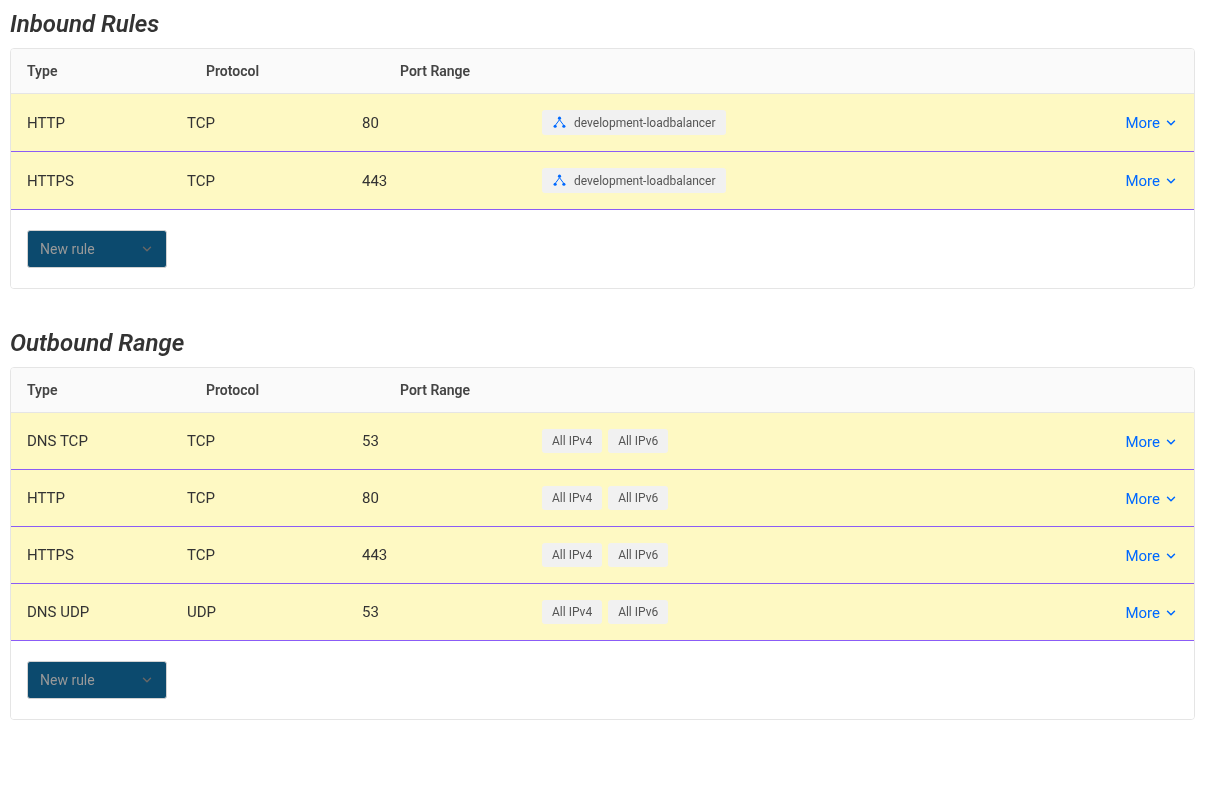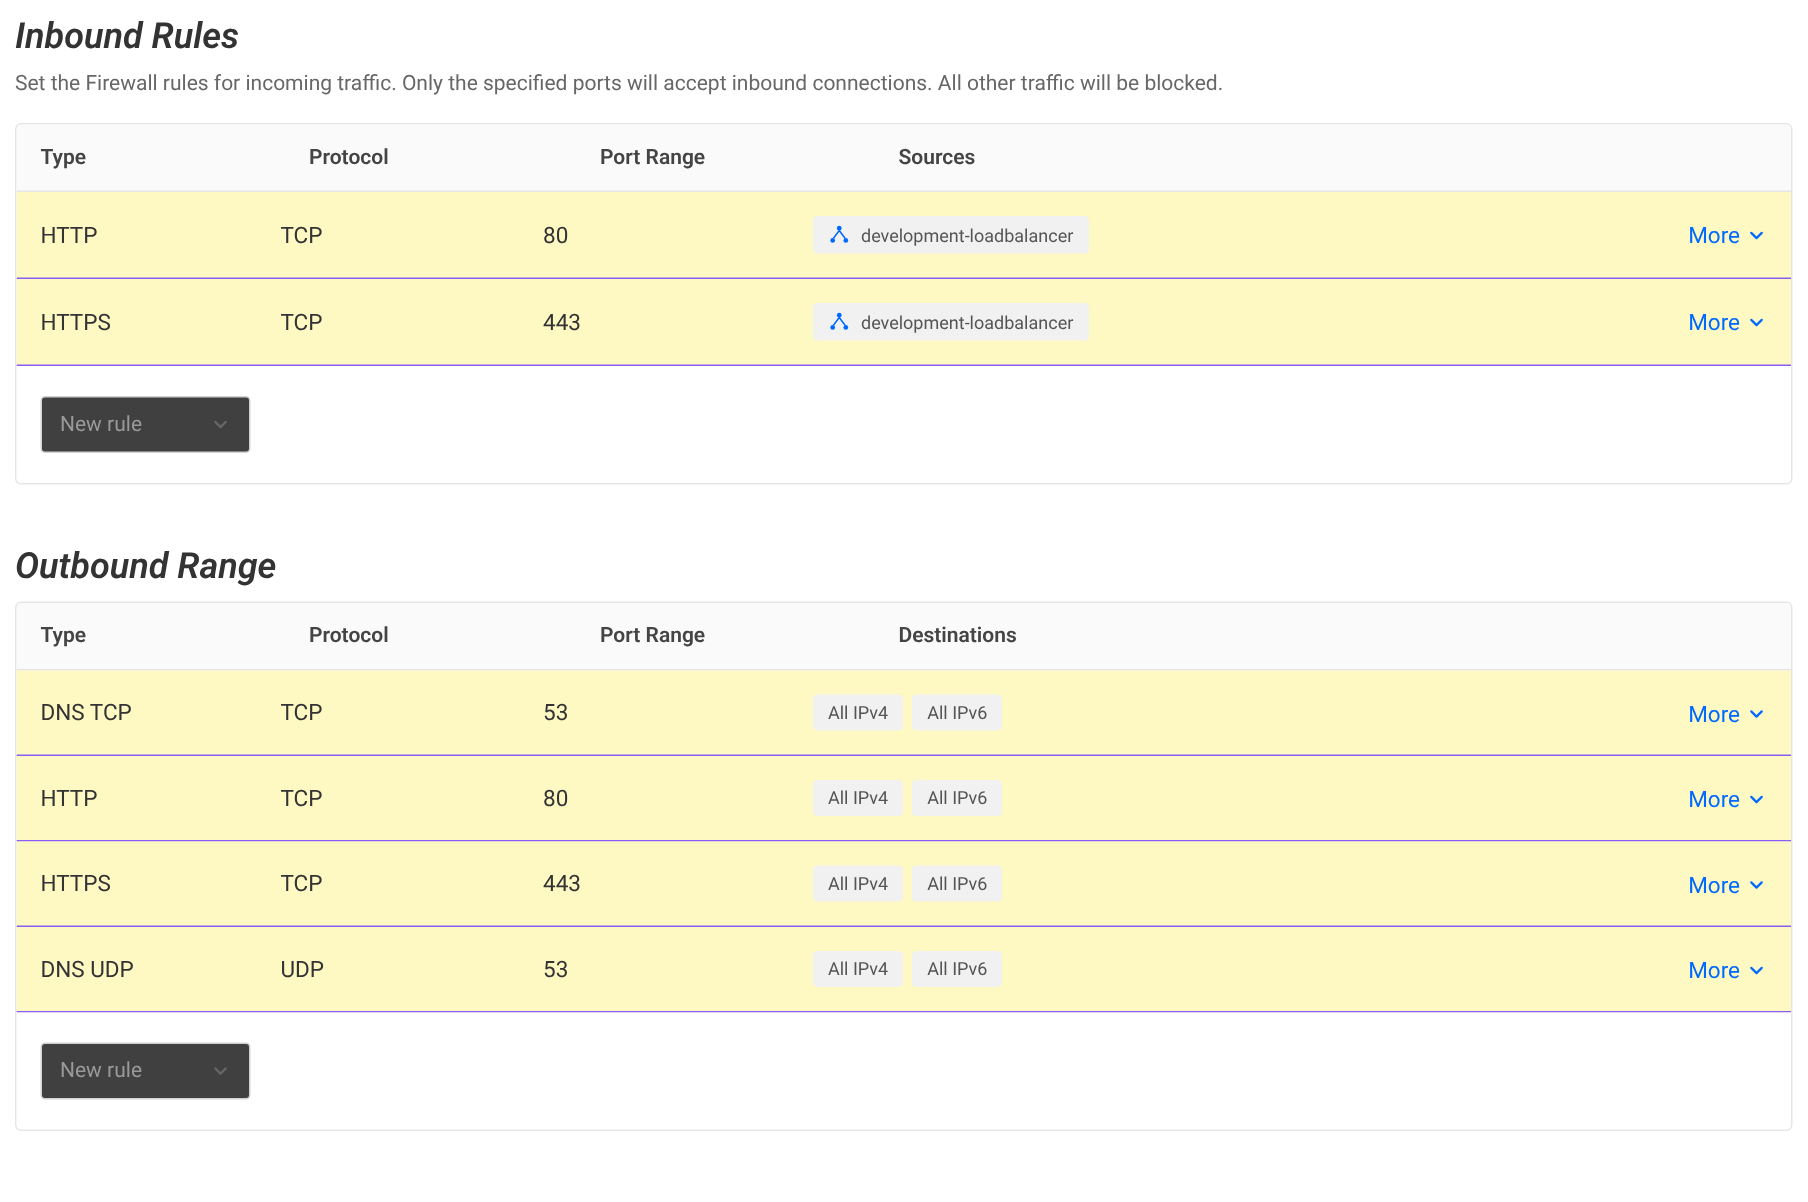--- a/index.html
+++ b/index.html
@@ -90,40 +90,38 @@
       display: inline-flex;
       align-items: center;
       justify-content: space-between;
       border: 1px solid #d2d2d2;
       border-radius: 3px;
       padding: 10px 12px;
       width: 140px;
       cursor: pointer;
       font-size: 14px;
       color: #999;
-      background: #404040;
+      background: #0c4a6e;
     }
     .new-rule-dropdown .chevron {
       display: inline-flex;
     }
     svg { display: block; }
   </style>
 </head>
 <body>
 
 <div class="section">
   <h2 class="section-title">Inbound Rules</h2>
-  <p class="section-desc">Set the Firewall rules for incoming traffic. Only the specified ports will accept inbound connections. All other traffic will be blocked.</p>
 
   <div class="rules-table">
     <div class="table-header">
       <div class="col-type th">Type</div>
       <div class="col-protocol th">Protocol</div>
       <div class="col-port th">Port Range</div>
-      <div class="col-targets th">Sources</div>
       <div class="col-more"></div>
     </div>
 
     <div id="inbound-rows">
         <div class="table-row">
           <div class="col-type td">HTTP</div>
           <div class="col-protocol td">TCP</div>
           <div class="col-port td">80</div>
           <div class="col-targets td"><span class="chip">
               <span class="lb-icon">
@@ -185,21 +183,20 @@
 </div>
 
 <div class="section">
   <h2 class="section-title">Outbound Range</h2>
 
   <div class="rules-table">
     <div class="table-header">
       <div class="col-type th">Type</div>
       <div class="col-protocol th">Protocol</div>
       <div class="col-port th">Port Range</div>
-      <div class="col-targets th">Destinations</div>
       <div class="col-more"></div>
     </div>
 
     <div id="outbound-rows">
         <div class="table-row">
           <div class="col-type td">DNS TCP</div>
           <div class="col-protocol td">TCP</div>
           <div class="col-port td">53</div>
           <div class="col-targets td"><span class="chip">
               <span>All IPv4</span>

